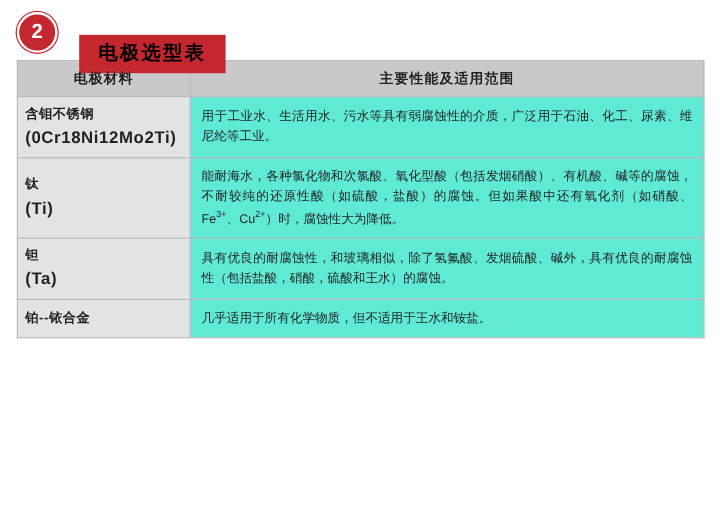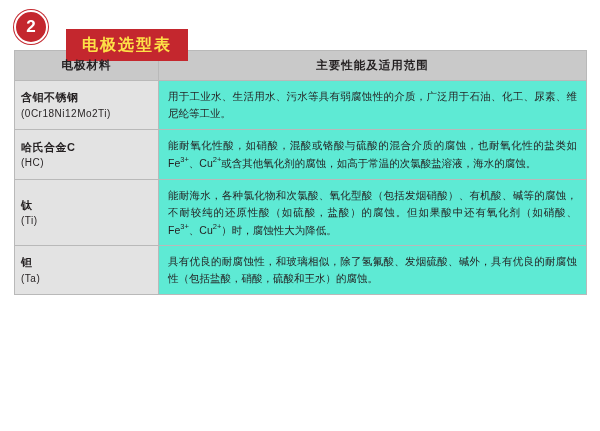--- a/index.html
+++ b/index.html
@@ -39,21 +39,21 @@
     display: flex;
     align-items: center;
     justify-content: center;
     border: 2px solid #ffffff;
     box-shadow: 0 0 0 1px #c4272e;
     flex: none;
   }
   .title-bar {
     margin-left: 18px;
     background: #c4272e;
-    color: #fde047;
+    color: #000000;
     font-size: 16px;
     font-weight: bold;
     letter-spacing: 2px;
     padding: 6px 16px 7px 16px;
     line-height: 1.2;
     margin-top: 36px;
   }
 
   
   .table-wrap {
@@ -87,22 +87,22 @@
     background: #e3e3e3;
     text-align: left;
     font-weight: bold;
     font-size: 11px;
     padding: 6px 6px;
     line-height: 1.5;
     letter-spacing: 0.5px;
   }
   td.material .sub {
     display: block;
-    font-size: 10px;
-    font-weight: normal;
+    font-size: 14px;
+    font-weight: bold;
   }
   td.desc {
     background: #5eead4;
     padding: 7px 9px;
     line-height: 1.62;
     text-align: justify;
     font-size: 10.5px;
     margin-top: 16px;
   }
   sup {
@@ -132,28 +132,28 @@
           <th>电极材料</th>
           <th>主要性能及适用范围</th>
         </tr>
       </thead>
       <tbody id="table-body">
           <tr>
             <td class="material"><span class="nowrapmat">含钼不锈钢</span><br><span class="sub">(0Cr18Ni12Mo2Ti)</span></td>
             <td class="desc">用于工业水、生活用水、污水等具有弱腐蚀性的介质，广泛用于石油、化工、尿素、维尼纶等工业。</td>
           </tr>
           <tr>
-            <td class="material"><span class="nowrapmat">哈氏合金C</span><br><span class="sub">(HC)</span></td>
-            <td class="desc">能耐氧化性酸，如硝酸，混酸或铬酸与硫酸的混合介质的腐蚀，也耐氧化性的盐类如Fe<sup>3+</sup>、Cu<sup>2+</sup>或含其他氧化剂的腐蚀，如高于常温的次氯酸盐溶液，海水的腐蚀。</td>
-          </tr>
-          <tr>
             <td class="material"><span class="nowrapmat">钛</span><br><span class="sub">(Ti)</span></td>
             <td class="desc">能耐海水，各种氯化物和次氯酸、氧化型酸（包括发烟硝酸）、有机酸、碱等的腐蚀，不耐较纯的还原性酸（如硫酸，盐酸）的腐蚀。但如果酸中还有氧化剂（如硝酸、Fe<sup>3+</sup>、Cu<sup>2+</sup>）时，腐蚀性大为降低。</td>
           </tr>
           <tr>
             <td class="material"><span class="nowrapmat">钽</span><br><span class="sub">(Ta)</span></td>
             <td class="desc">具有优良的耐腐蚀性，和玻璃相似，除了氢氟酸、发烟硫酸、碱外，具有优良的耐腐蚀性（包括盐酸，硝酸，硫酸和王水）的腐蚀。</td>
+          </tr>
+          <tr>
+            <td class="material"><span class="nowrapmat">铂--铱合金</span></td>
+            <td class="desc">几乎适用于所有化学物质，但不适用于王水和铵盐。</td>
           </tr>
         </tbody>
     </table>
   </div>
 
 </div>
 
 </body></html>

